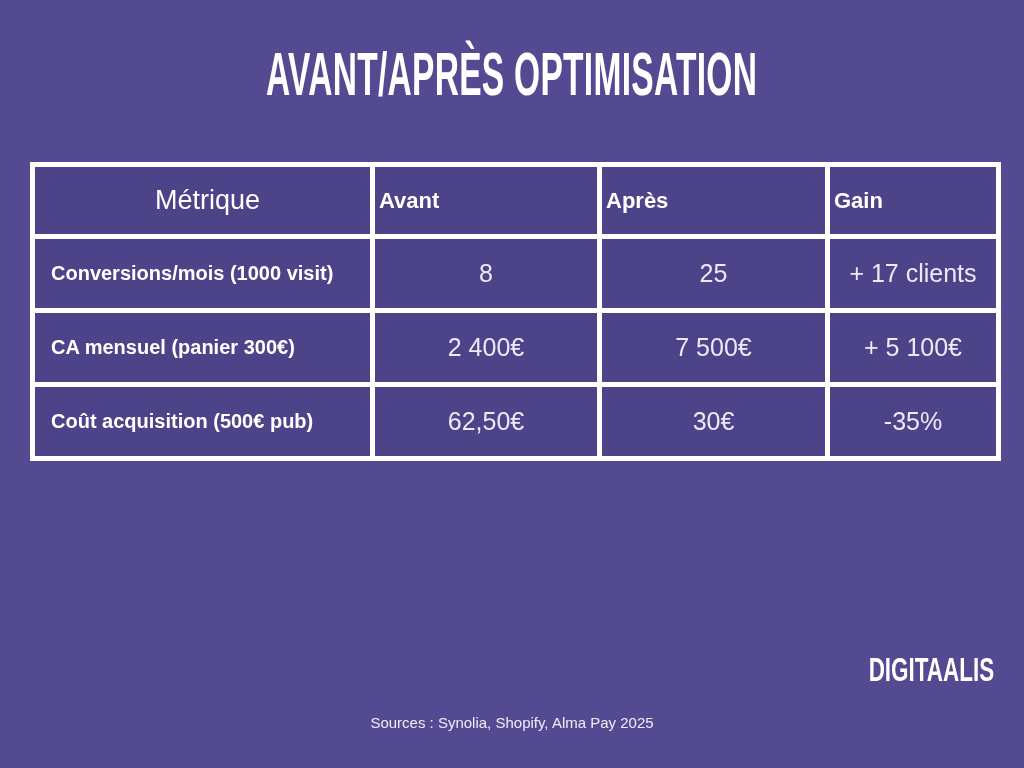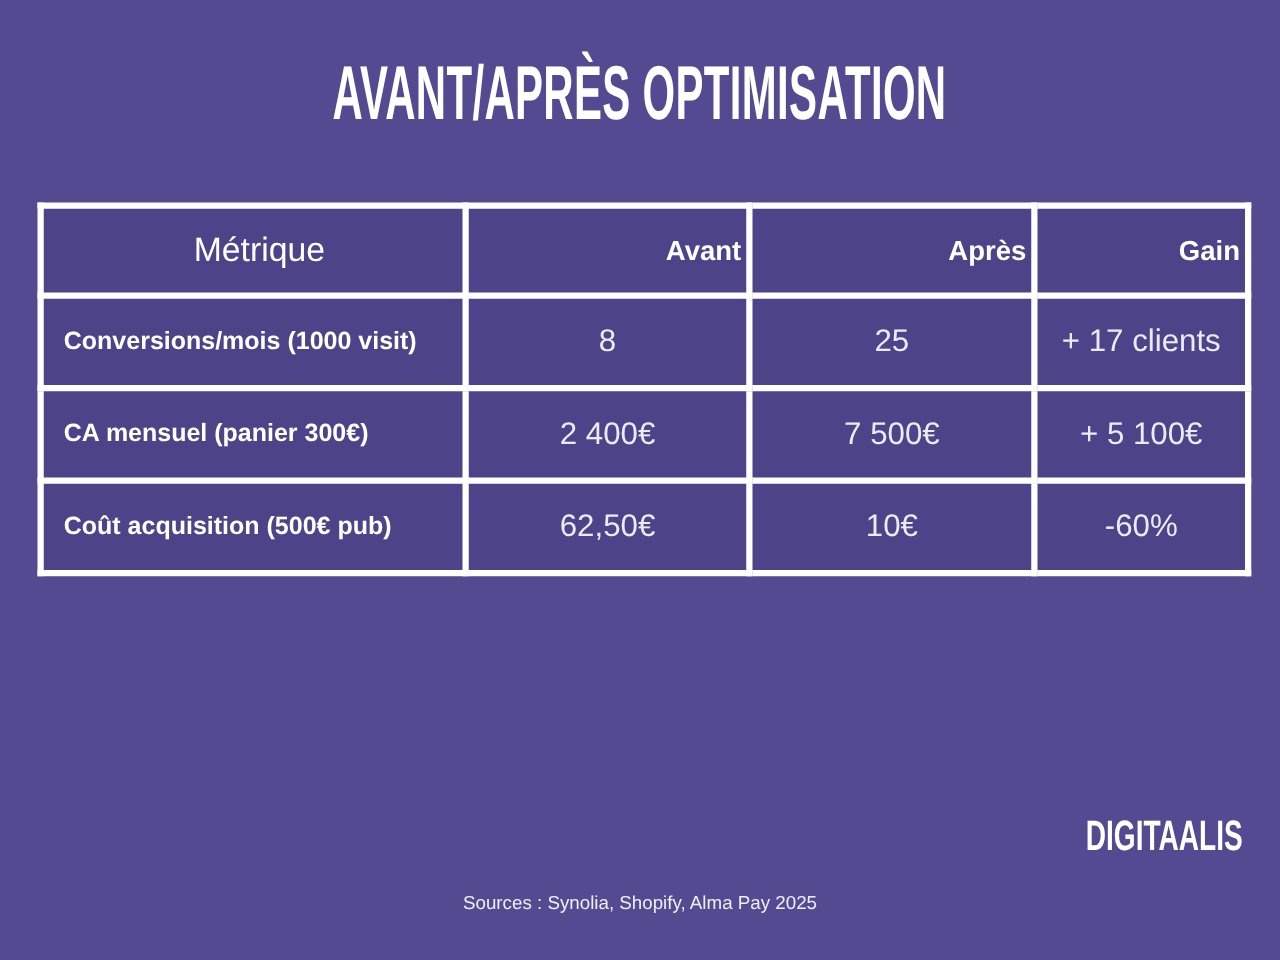--- a/index.html
+++ b/index.html
@@ -42,21 +42,21 @@
     border:5px solid var(--border);
     overflow:hidden;white-space:nowrap;
   }
   .comparison-table thead tr{height:72px;}
   .comparison-table tbody tr{height:74px;}
   th.metric-h{
     font-size:27px;font-weight:400;text-align:center;
     padding:0 6px 0 16px;color:var(--heading);
   }
   th.col-h{
-    font-size:22px;font-weight:700;text-align:right;
+    font-size:22px;font-weight:700;text-align:left;
     color:var(--heading);padding:0 4px;
   }
   td.metric{
     font-size:20px;font-weight:700;text-align:left;
     padding:0 6px 0 16px;color:var(--heading);
   }
   td.value{
     font-size:25px;font-weight:400;text-align:center;
     color:var(--value);padding:0 4px;
   }
@@ -106,22 +106,22 @@
       </tr>
       <tr>
         <td class="metric">CA mensuel (panier 300€)</td>
         <td class="value">2 400€</td>
         <td class="value">7 500€</td>
         <td class="value">+ 5 100€</td>
       </tr>
       <tr>
         <td class="metric">Coût acquisition (500€ pub)</td>
         <td class="value">62,50€</td>
-        <td class="value">10€</td>
-        <td class="value">-60%</td>
+        <td class="value">30€</td>
+        <td class="value">-35%</td>
       </tr>
     </tbody>
   </table>
 
   <div class="sources">Sources : Synolia, Shopify, Alma Pay 2025</div>
 
   <div class="brand"><span class="brand-inner">DIGITAALIS</span></div>
 
 </div>
 

